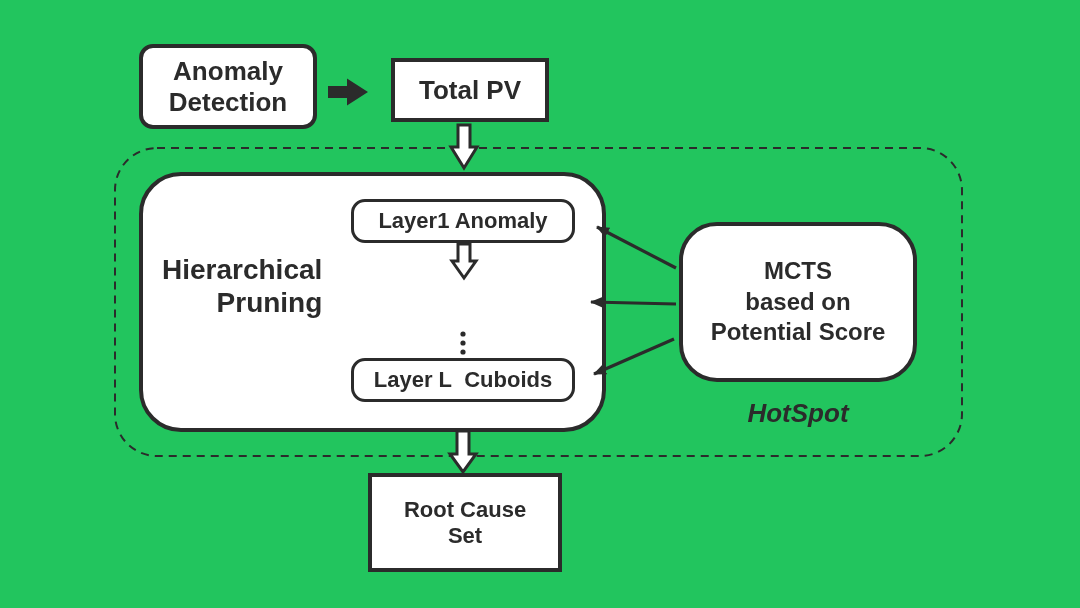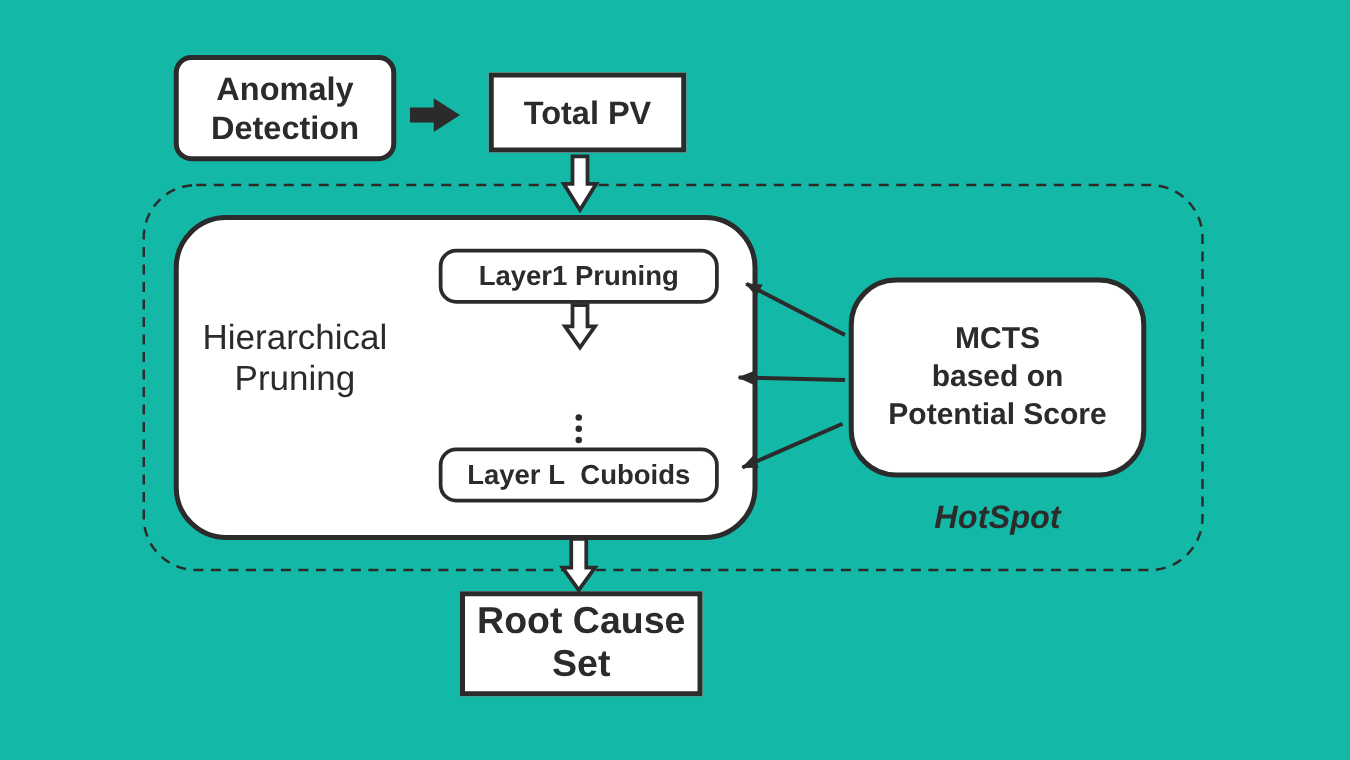--- a/index.html
+++ b/index.html
@@ -4,21 +4,21 @@
 <style>
   html, body {
     margin: 0;
     padding: 0;
     background: #ffffff;
   }
   #stage {
     position: relative;
     width: 1080px;
     height: 608px;
-    background: #14b8a6;
+    background: #22c55e;
     font-family: "Liberation Sans", "DejaVu Sans", sans-serif;
     color: #2b2b2b;
     overflow: hidden;
   }
   .box {
     position: absolute;
     box-sizing: border-box;
     background: #ffffff;
     border: 4px solid #2b2b2b;
     display: flex;
@@ -36,25 +36,25 @@
   .square { border-radius: 0; }
 
   #anomaly-box   { left: 139px; top: 44px;  width: 178px; height: 85px; font-size: 26px; }
   #totalpv-box   { left: 391px; top: 58px;  width: 158px; height: 64px; font-size: 26px; }
 
   #pruning-box   { left: 139px; top: 172px; width: 467px; height: 260px; z-index: 2; }
   #pruning-label {
     position: absolute;
     left: 162px; top: 253px;
     font-size: 28px;
-    font-weight: normal;
+    font-weight: bold;
     line-height: 1.18;
     white-space: pre-line;
     z-index: 3;
-    text-align: center;
+    text-align: right;
   }
 
   .layer-box {
     left: 351px;
     width: 224px;
     height: 44px;
     border-width: 3px;
     font-size: 22px;
     font-weight: 600;
     z-index: 3;
@@ -75,21 +75,21 @@
     position: absolute;
     left: 679px; top: 398px;
     width: 238px;
     text-align: center;
     font-size: 26px;
     font-weight: bold;
     z-index: 3;
     font-style: italic;
   }
 
-  #rootcause-box { left: 368px; top: 473px; width: 194px; height: 84px; font-size: 30px; }
+  #rootcause-box { left: 368px; top: 473px; width: 194px; height: 99px; font-size: 22px; }
 
   #connector-layer {
     position: absolute;
     left: 0; top: 0;
     width: 1080px;
     height: 608px;
     z-index: 5;
     pointer-events: none;
   }
 </style>
@@ -105,21 +105,21 @@
 
   <div class="box square" id="totalpv-box">
     <span>Total PV</span>
   </div>
 
   <div class="box rounded-lg" id="pruning-box"></div>
   <div id="pruning-label">Hierarchical
 Pruning</div>
 
   <div class="box rounded-sm layer-box" id="layer1-box">
-    <span>Layer1 Pruning</span>
+    <span>Layer1 Anomaly</span>
   </div>
 
 
   <div class="box" id="mcts-box">
     <span>MCTS
 based on
 Potential Score</span>
   </div>
 
   <div class="box rounded-sm layer-box" id="layerL-box">

